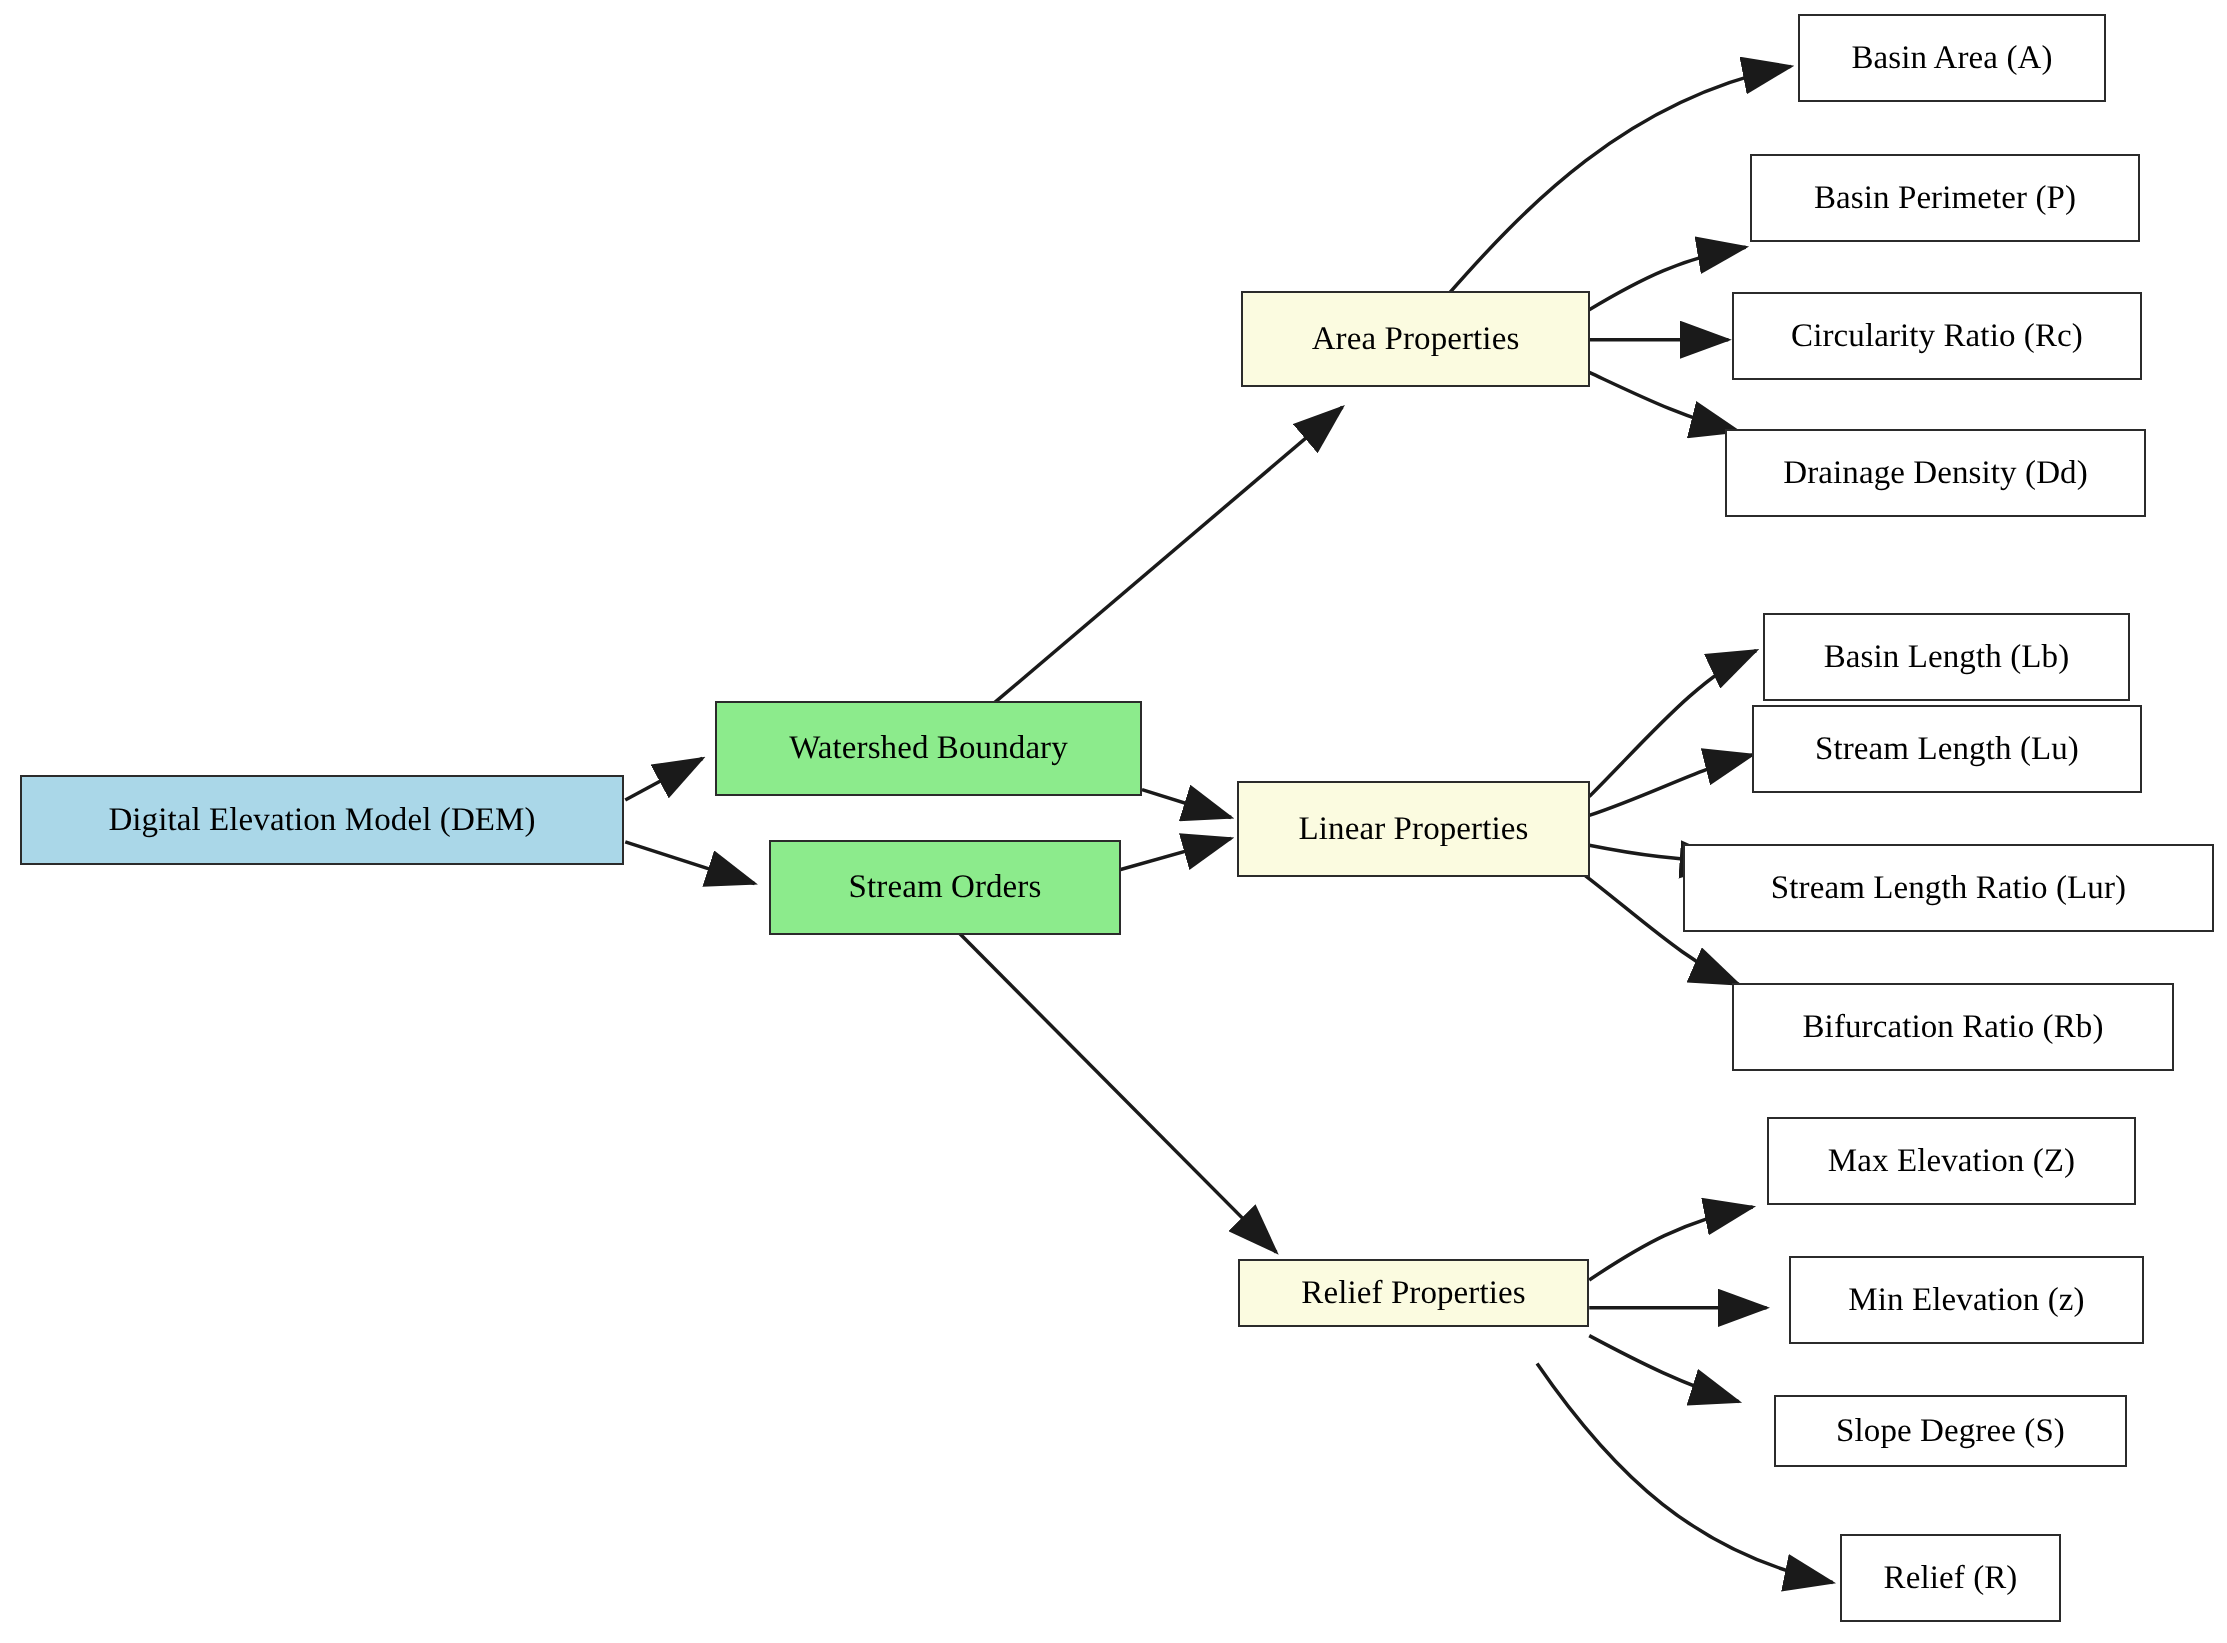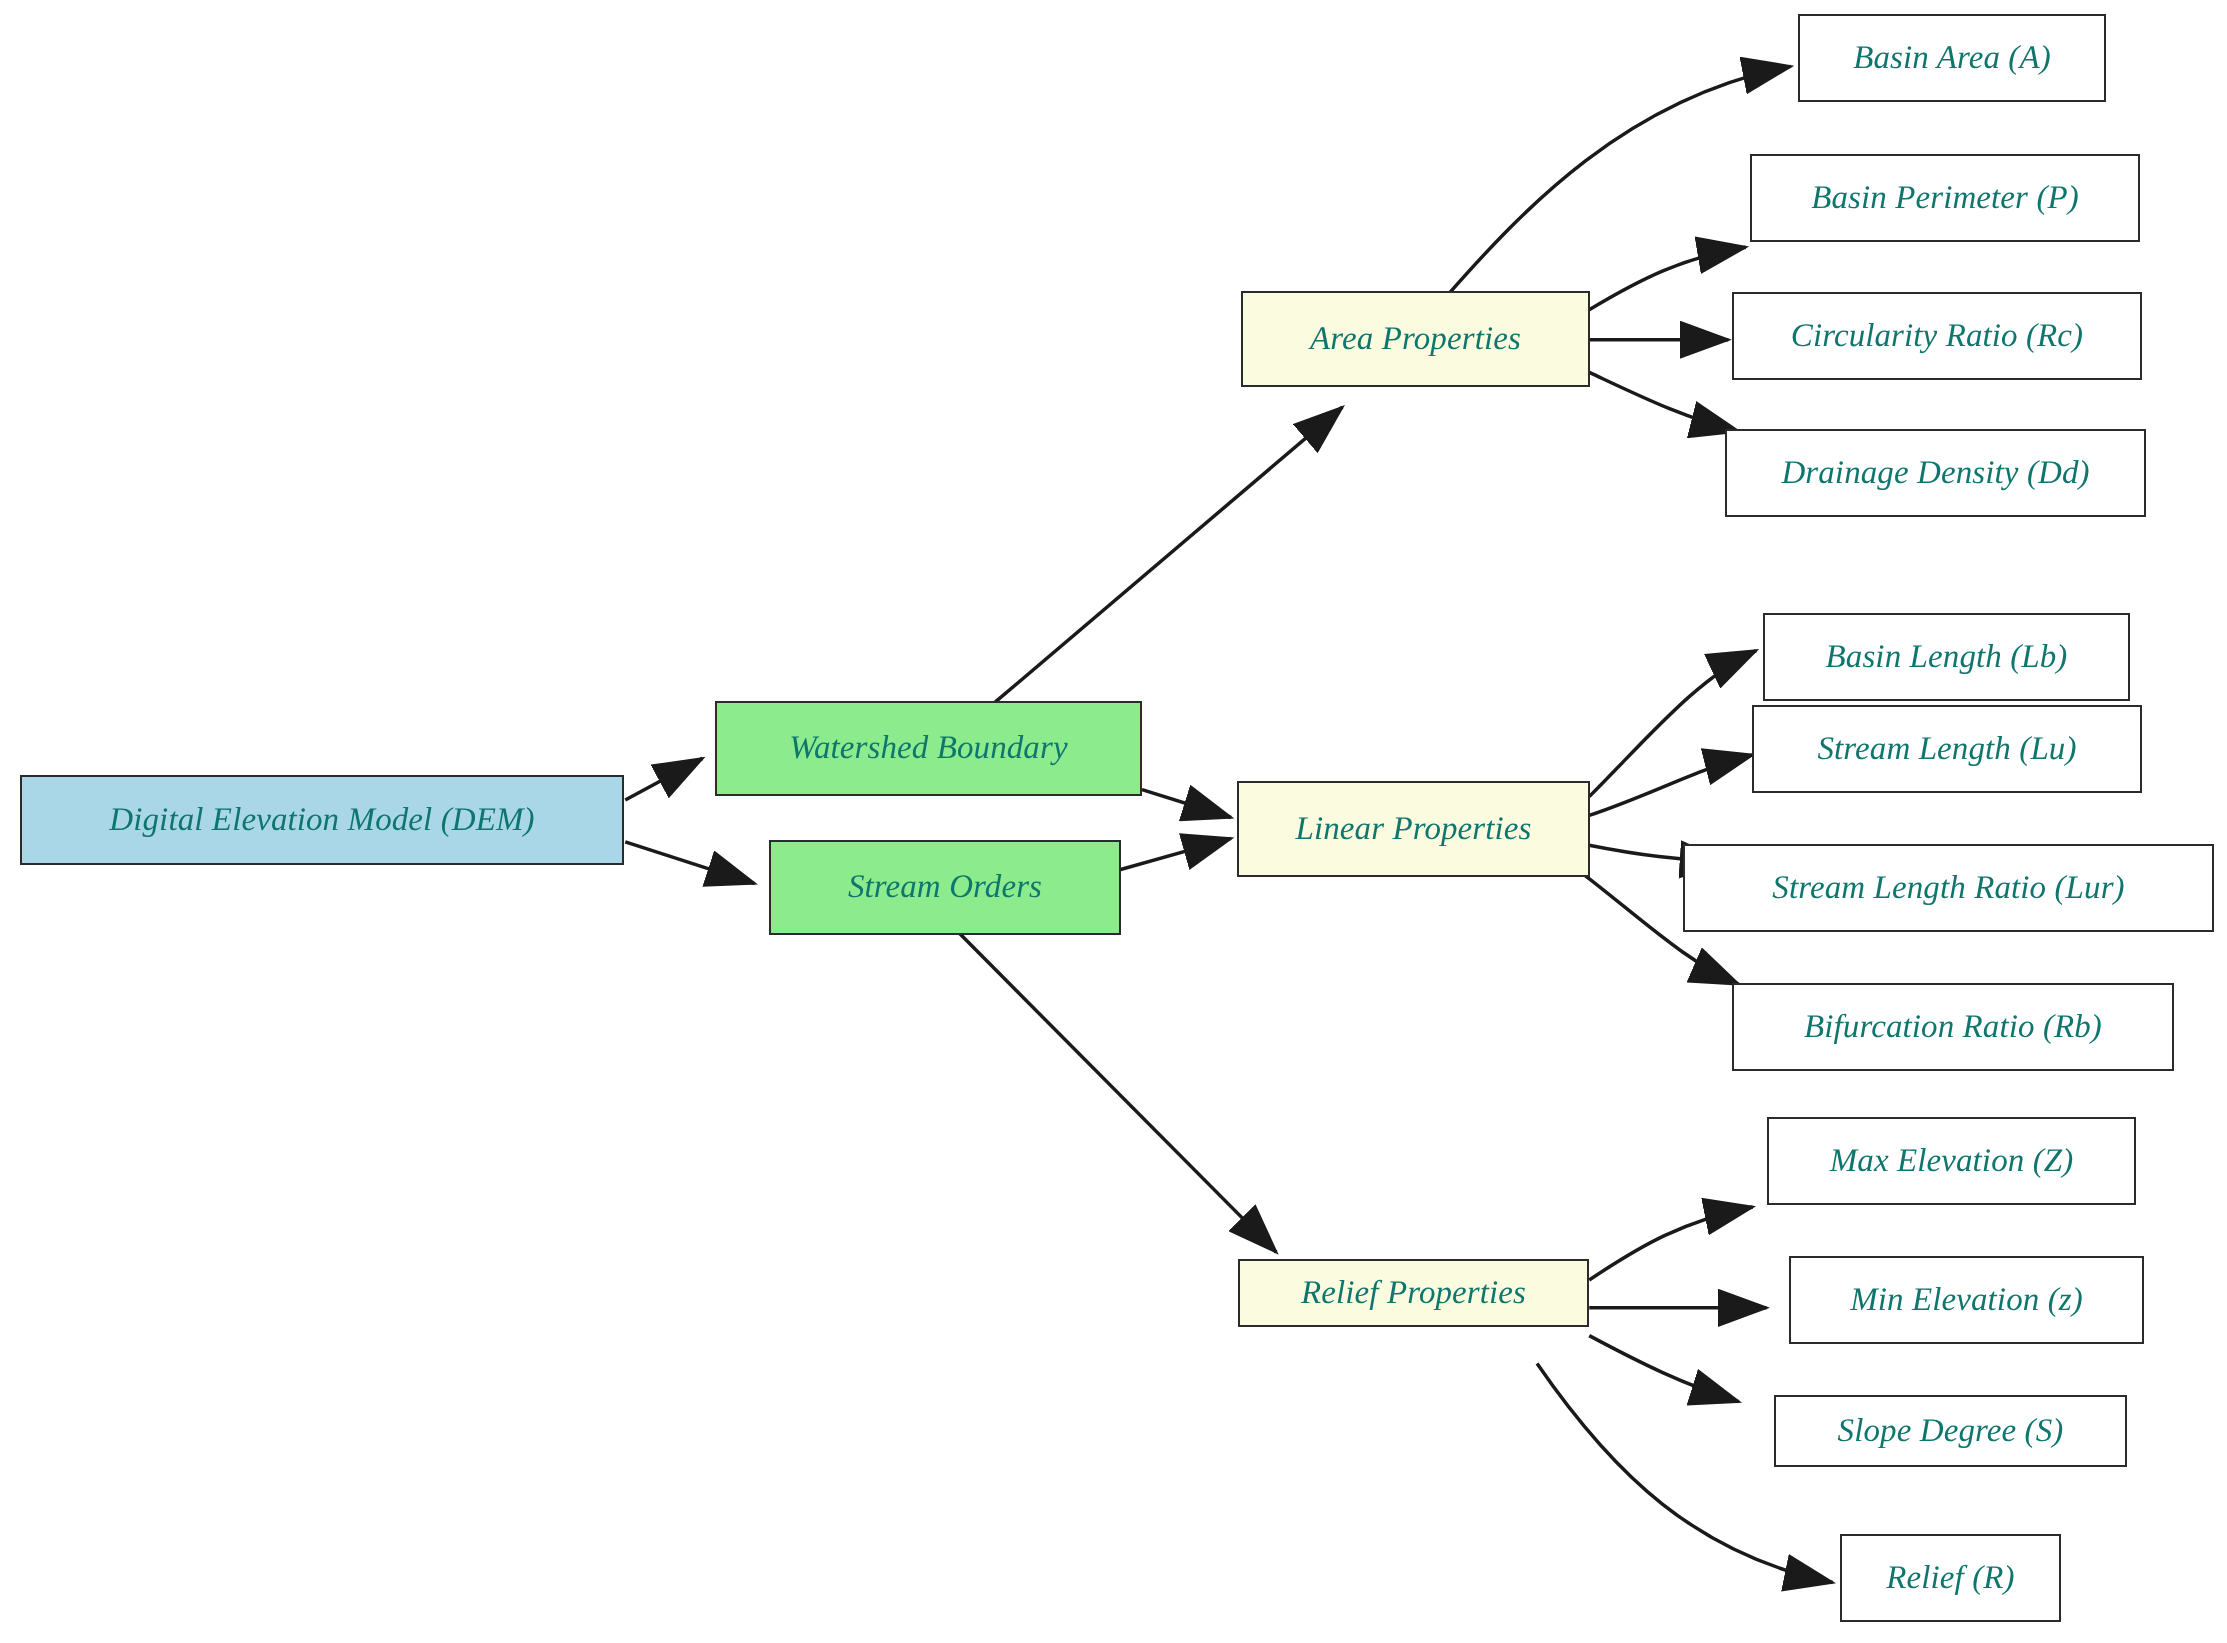--- a/index.html
+++ b/index.html
@@ -23,27 +23,26 @@
     height: 1644px;
     pointer-events: none;
   }
   .node {
     position: absolute;
     box-sizing: border-box;
     border: 2.8px solid #2b2b2b;
     display: flex;
     align-items: center;
     justify-content: center;
-    color: #0f766e;
+    color: #000000;
     font-size: 33px;
     line-height: 1.05;
     white-space: nowrap;
     letter-spacing: 0.1px;
     text-rendering: geometricPrecision;
-    font-style: italic;
   }
   .node.src   { background: #aad7e8; }
   .node.mid   { background: #8ceb8c; }
   .node.group { background: #fbfbe0; }
   .node.leaf  { background: #ffffff; border-width: 2.1px; }
   .node-label { pointer-events: none; }
 </style>
 </head>
 <body>
 

